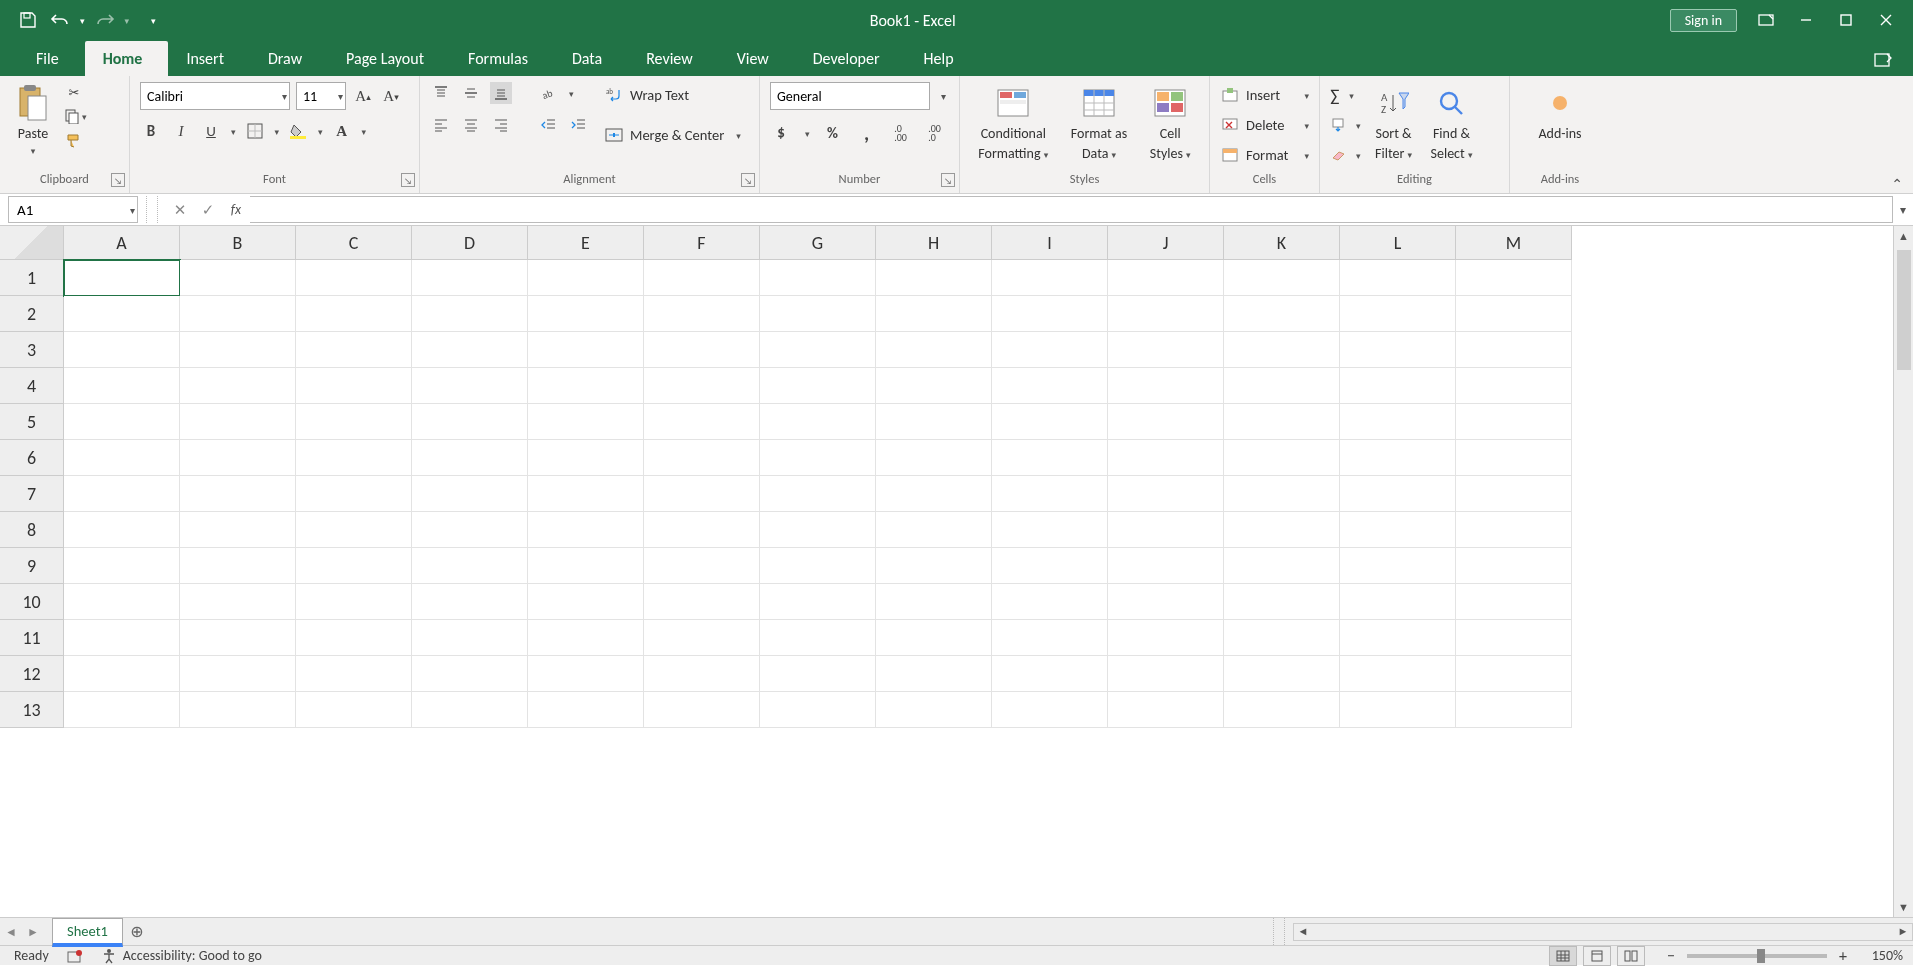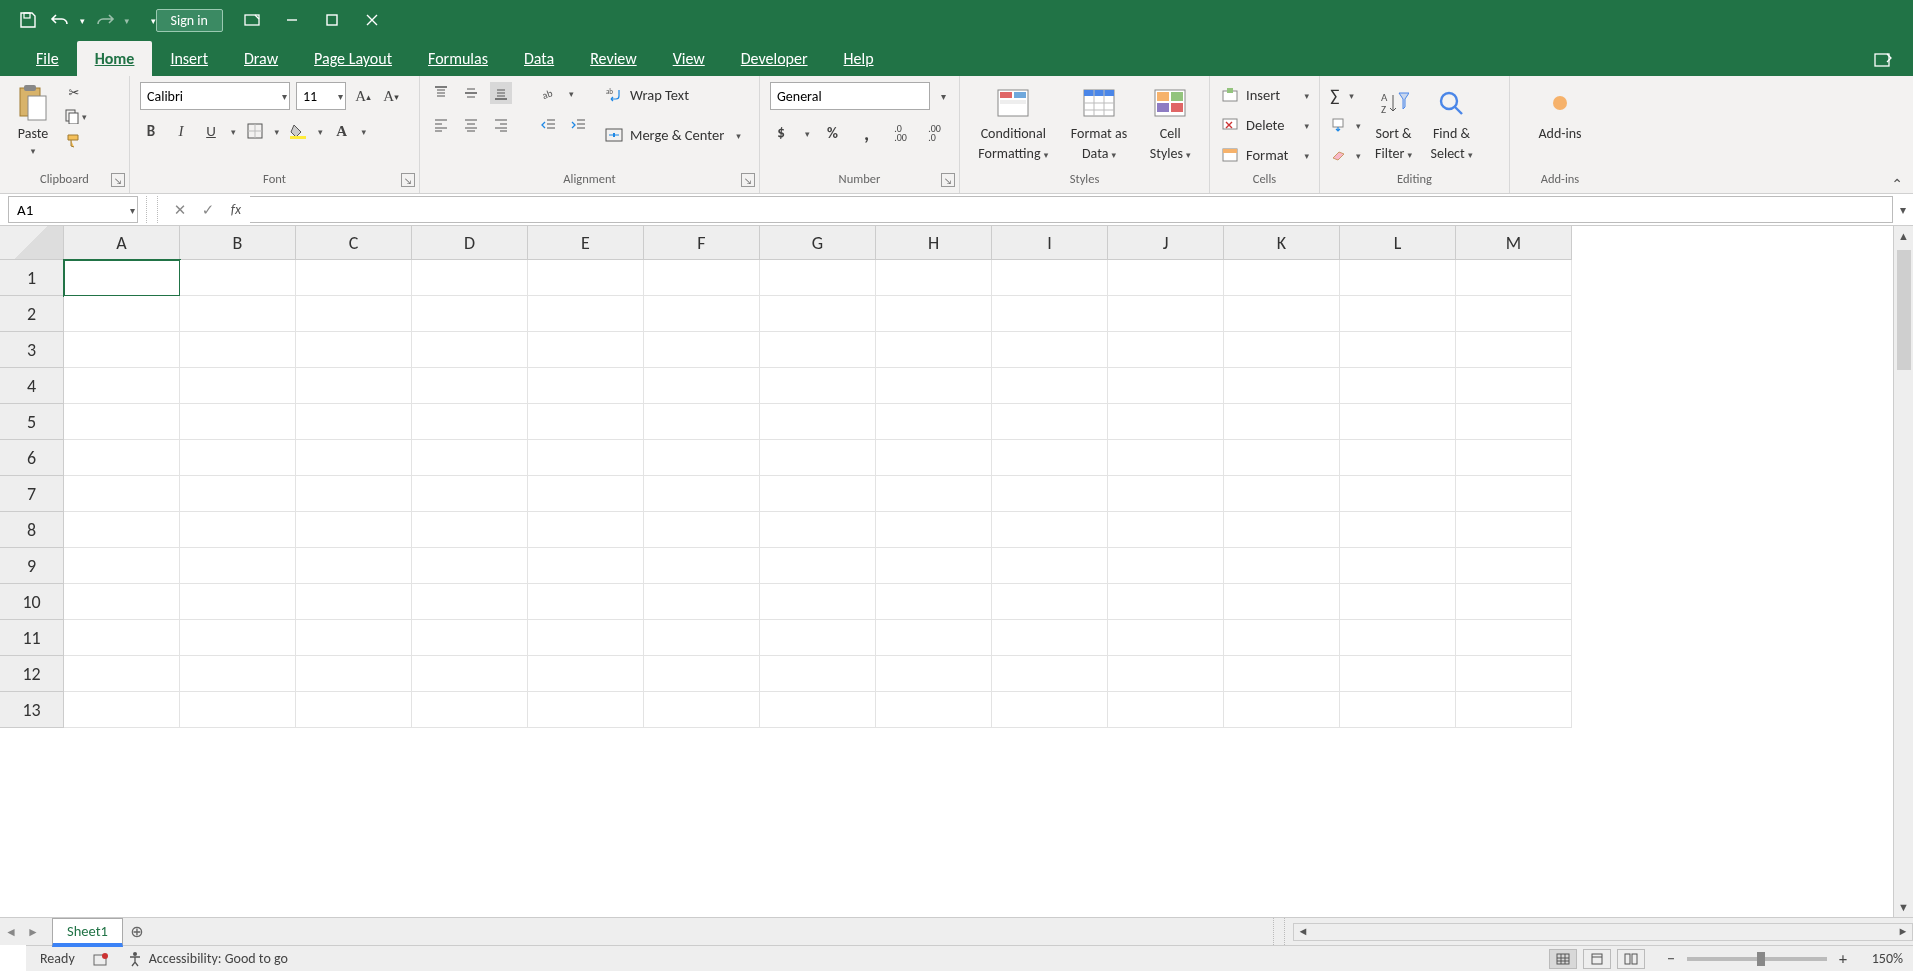--- a/index.html
+++ b/index.html
@@ -10,21 +10,21 @@
 .qat { display: flex; align-items: center; gap: 8px; padding-left: 16px; }
 .qat-btn { width: 24px; height: 24px; display:flex; align-items:center; justify-content:center; color:#fff; }
 .qat-sep { width:6px; }
 .title-center { flex:1; text-align:center; font-size:16px; color:#fff; }
 .title-right { display:flex; align-items:center; gap:18px; padding-right:16px; }
 .signin { background:#3b8a63; border:1px solid #9ac9b1; color:#fff; padding:2px 14px; font-size:14px; border-radius:2px; }
 .win-btn { width:22px; height:22px; display:flex; align-items:center; justify-content:center; color:#fff; }
 
 
 .tabstrip { height: 36px; background:#217346; display:flex; align-items:flex-end; padding-left:18px; }
-.tab { padding:8px 18px 8px 18px; color:#fff; font-size:16px;text-decoration:underline; }
+.tab { padding:8px 26px 8px 18px; color:#fff; font-size:16px; }
 .tab.active { background:#f3f2f1; color:#217346; font-weight:600; border-radius:2px 2px 0 0; }
 .tab.file { color:#fff; }
 .tellme-wrap { display:flex; align-items:center; gap:10px; color:#fff; padding:8px 18px; font-size:15px; }
 .tabstrip-spacer { flex:1; }
 .share-icon { padding:8px 20px; color:#fff; }
 
 
 .ribbon { height: 118px; background:#f3f2f1; border-bottom:1px solid #d0d0d0; display:flex; }
 .group { border-right:1px solid #d8d8d8; display:flex; flex-direction:column; }
 .group-body { flex:1; display:flex; align-items:flex-start; padding:6px 10px 0 10px; gap:6px; }
@@ -82,21 +82,21 @@
 .st-sep { width:8px; }
 .sheet-tab { background:#fff; border:1px solid #aaa; border-bottom:none; padding:3px 14px; font-size:14.5px; color:#217346; position:relative; top:1px; }
 .sheet-tab.active { border-bottom:4px solid #3b82f6; }
 .sheet-add { width:28px; text-align:center; color:#666; font-size:16px; }
 .st-flex { flex:1; }
 .hscroll { width:620px; height:18px; background:#eee; border:1px solid #ccc; display:flex; align-items:center; }
 .hscroll .harrow { width:18px; text-align:center; font-size:11px; color:#555; }
 .hscroll .htrack { flex:1; }
 
 
-.status { height:26px; background:#eee; border-top:1px solid #ccc; display:flex; align-items:center; font-size:14px; color:#444;margin-left:26px; }
+.status { height:20px; background:#eee; border-top:1px solid #ccc; display:flex; align-items:center; font-size:14px; color:#444; }
 .status-left { display:flex; align-items:center; gap:18px; padding-left:14px; }
 .status-right { margin-left:auto; display:flex; align-items:center; gap:6px; padding-right:10px; }
 .viewbtn { width:28px; height:20px; border:1px solid #bbb; display:flex; align-items:center; justify-content:center; font-size:11px; color:#555; }
 .viewbtn.active { background:#d8d8d8; }
 .zoom-slider { width:140px; height:4px; background:#bbb; position:relative; margin:0 6px; }
 .zoom-slider .zthumb { position:absolute; left:50%; top:-5px; width:8px; height:14px; background:#888; }
 .zoom-val { width:50px; text-align:right; }
 
 svg { display:block; }
 .chev { font-size:9px; color:#555; }
@@ -120,20 +120,21 @@
     <span class="chev" style="color:#fff;">▾</span>
     <div class="qat-btn" style="opacity:.55;">
       <svg width="20" height="16" viewBox="0 0 20 16">
           <path d="M14 3l4 4-4 4M18 7H8a5 5 0 0 0-5 5" fill="none" stroke="#fff" stroke-width="1.6"></path>
         </svg>
     </div>
     <span class="chev" style="color:#fff;opacity:.55;">▾</span>
     <div class="qat-sep"></div>
     <span class="chev" style="color:#fff;">▾</span>
   </div>
+  <div class="title-center">Book1  -  Excel</div>
   <div class="title-right">
     <button class="signin">Sign in</button>
     <div class="win-btn">
       <svg width="16" height="12" viewBox="0 0 16 12">
           <rect x="1" y="1" width="14" height="10" fill="none" stroke="#fff" stroke-width="1.3"></rect>
           <path d="M11 1l4 4" stroke="#fff" stroke-width="1.3"></path>
         </svg>
     </div>
     <div class="win-btn">
         <svg width="14" height="14">

